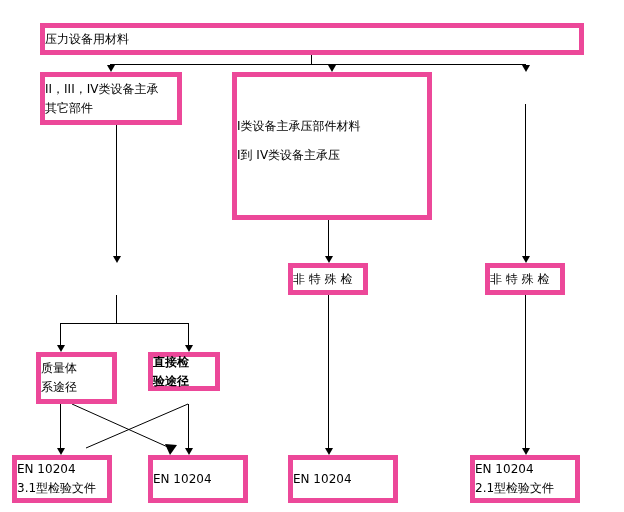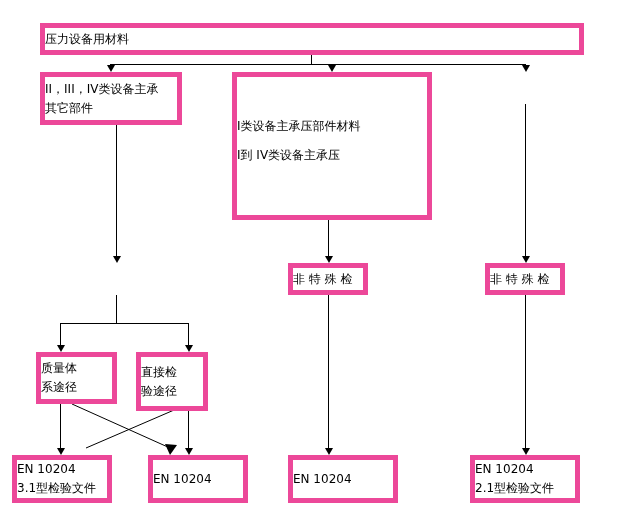--- a/index.html
+++ b/index.html
@@ -80,21 +80,21 @@
 
   <div class="node" style="left:485px; top:263px; width:80px; height:32px;">
     <span class="line">非 特 殊 检</span>
   </div>
 
   <div class="node" style="left:36px; top:352px; width:81px; height:52px;">
     <span class="line">质量体</span>
     <span class="line">系途径</span>
   </div>
 
-  <div class="node" style="left:136px; top:352px; width:72px; height:59px;">
+  <div class="node" style="left:148px; top:352px; width:72px; height:39px;font-weight:bold;">
     <span class="line">直接检</span>
     <span class="line">验途径</span>
   </div>
 
   <div class="node" style="left:12px; top:455px; width:100px; height:48px;">
     <span class="line">EN 10204</span>
     <span class="line">3.1型检验文件</span>
   </div>
 
   <div class="node" style="left:148px; top:455px; width:100px; height:48px;">

